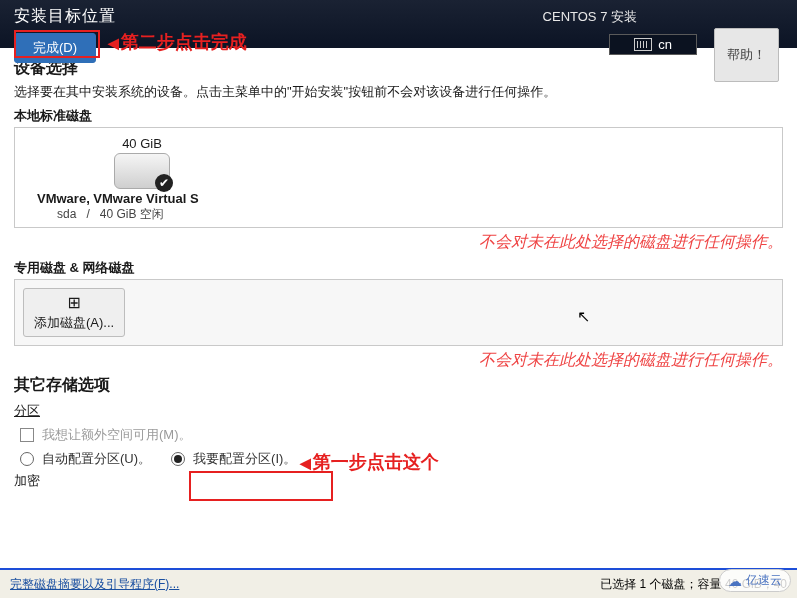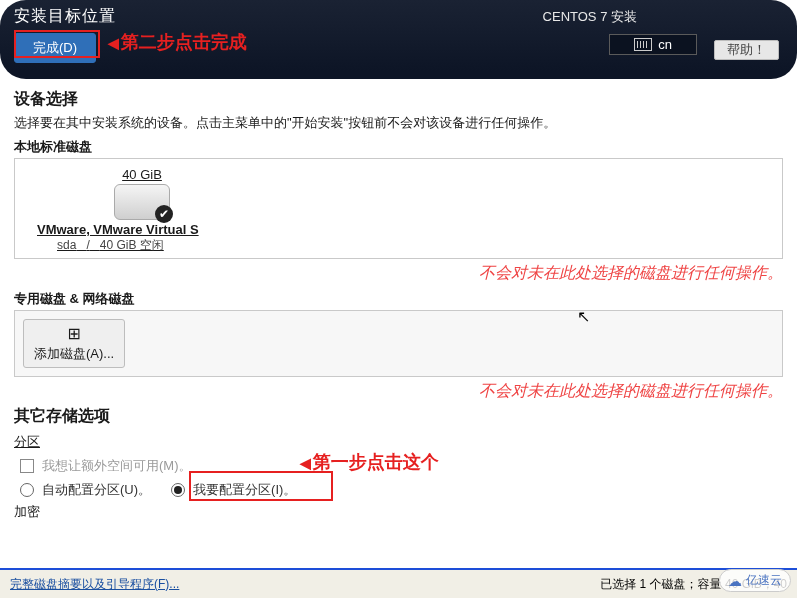--- a/index.html
+++ b/index.html
@@ -1,35 +1,35 @@
 <!DOCTYPE html>
 <html><head>
 <meta charset="utf-8">
 <style>
   * { box-sizing: border-box; margin: 0; padding: 0; }
   body { font-family: "Microsoft YaHei", "SimSun", sans-serif; font-size: 13px; background: #fff; width: 797px; height: 598px; overflow: hidden; position: relative; }
 
-  .topbar { height: 79px; background: linear-gradient(180deg,#1a2233 0%, #0d1526 90%); color:#fff; position:relative; padding: 6px 14px; border-radius: 26px; }
+  .topbar { height: 48px; background: linear-gradient(180deg,#1a2233 0%, #0d1526 90%); color:#fff; position:relative; padding: 6px 14px; }
   .topbar .title { font-size: 16px; font-weight: 500; letter-spacing:1px; }
   .topbar .installer { position:absolute; top:8px; right:160px; font-size:13px; color:#e8e8e8; }
   .done-btn { margin-top:6px; display:inline-block; background:#2f6fb8; color:#fff; padding:5px 18px; border-radius:3px; font-size:13px; border:1px solid #2f6fb8; cursor:pointer; position:relative; z-index:2;}
   .done-highlight { position:absolute; left:14px; top:30px; width:86px; height:28px; border:2px solid #e62020; z-index:3; pointer-events:none;}
   .anno2 { position:absolute; left:108px; top:30px; color:#e62020; font-size:18px; font-weight:bold; }
   .anno2::before{content:"◀"; font-size:14px; margin-right:2px;}
   .lang-box { position:absolute; top:34px; right:100px; display:flex; align-items:center; background:#0b1220; border:1px solid #5a5a5a; padding:2px 24px; color:#fff; gap:6px;}
   .kb-icon { width:18px; height:13px; border:1px solid #ccc; display:inline-block; position:relative;}
   .kb-icon::after{content:""; position:absolute; left:2px; right:2px; bottom:2px; top:2px; background:repeating-linear-gradient(90deg,#ccc 0 1px,transparent 1px 3px);}
-  .help-btn { position:absolute; top:40px; right:18px; background:#e7e7e7; color:#444; padding:0 12px; border:1px solid #bcbcbc; border-radius:2px; cursor:pointer;}
+  .help-btn { position:absolute; top:28px; right:18px; background:#e7e7e7; color:#444; padding:17px 12px; border:1px solid #bcbcbc; border-radius:2px; cursor:pointer;}
 
   .content { padding: 10px 14px 0 14px; color:#1a1a1a; }
   h3.section { font-size:16px; font-weight:bold; margin-bottom:4px; }
   .desc { font-size:13px; margin-bottom:6px; }
   .subhead { font-size:13px; font-weight:bold; margin-top:6px;}
   .disk-panel { border:1px solid #c9c9c9; background:#fff; padding:8px 12px 4px 12px; margin-top:2px;}
-  .disk { display:inline-block; text-align:center; width:230px;text-decoration:underline;}
+  .disk { display:inline-block; text-align:center; width:230px;}
   .disk-cap{font-size:13px; margin-bottom:2px;}
   .disk-img { width:56px; height:36px; margin:2px auto; background:linear-gradient(180deg,#f5f5f5,#cfcfcf); border-radius:6px; border:1px solid #aaa; position:relative;}
   .check { position:absolute; right:-4px; bottom:-4px; width:18px; height:18px; border-radius:50%; background:#222; color:#fff; font-size:12px; line-height:18px; text-align:center;}
   .disk-name{font-size:13px; font-weight:bold; text-align:left; padding-left:10px;}
   .disk-sub{font-size:12px; color:#444; text-align:left; padding-left:30px;}
   .note-right { text-align:right; font-style:italic; color:#ef4444; font-size:16px; margin:4px 0 2px;}
   .adddisk-panel{border:1px solid #c9c9c9; background:#f7f7f7; padding:8px; margin-top:2px;}
   .adddisk-btn{display:inline-flex; flex-direction:column; align-items:center; border:1px solid #bdbdbd; background:#efefef; padding:4px 10px; border-radius:3px; cursor:pointer; gap:2px;}
   .adddisk-btn .plus{font-size:16px;}
   .radio-row{display:flex; align-items:center; gap:8px; margin:6px 0 2px 6px;}

